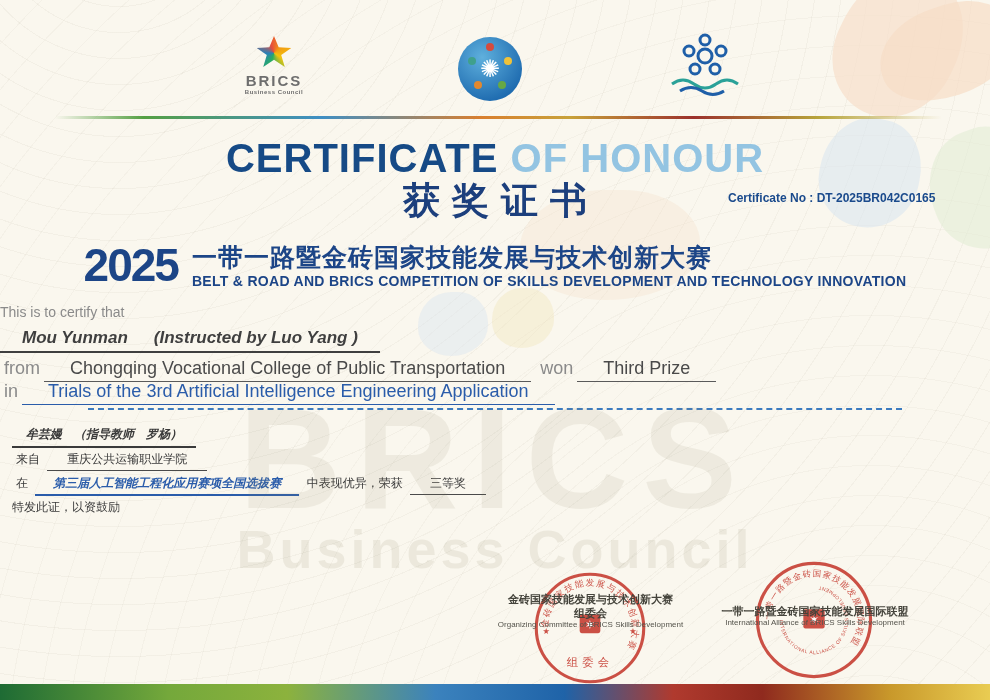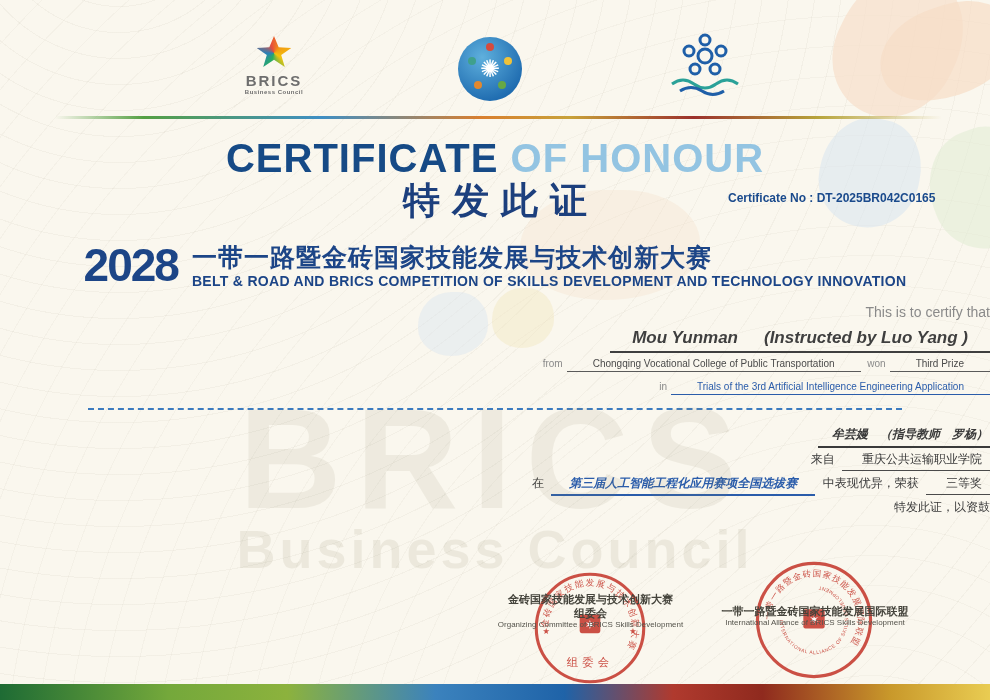--- a/index.html
+++ b/index.html
@@ -70,26 +70,26 @@
   .cert-meta { position:absolute; left:700px; top:190px; font-size:12px; font-weight:700;
     color:#1a4a8c; line-height:17px;margin-left:28px; }
 
   .comp-row { position:absolute; left:0; width:100%; top:243px;
     display:flex; justify-content:center; align-items:flex-start; gap:14px; }
   .comp-year { font-size:46px; font-weight:800; color:#1c4587; line-height:44px; letter-spacing:-2px; }
   .comp-zh { font-size:25px; font-weight:800; color:#1c4587; letter-spacing:1px; line-height:28px; }
   .comp-en { font-size:14px; font-weight:700; color:#1c4587; letter-spacing:.3px; margin-top:2px; }
 
   
-  .row { position:absolute; left:0; width:100%; text-align:right;padding-left:20px; }
+  .row { position:absolute; left:0; width:100%; text-align:left; }
   .certify { top:304px; font-size:14px; color:#8a8a8a; }
   .name-row { top:328px; font-size:17px; font-weight:700; font-style:italic; color:#3f3f3f; }
   .name-row .u { display:inline-block; border-bottom:2px solid #3f3f3f; padding:0 22px 3px; }
   .name-gap { display:inline-block; width:26px; }
-  .en-line { font-size:10px; color:#8a8a8a; }
+  .en-line { font-size:18px; color:#8a8a8a; }
   .from-row { top:358px; }
   .in-row { top:381px; }
   .val { color:#4a4a4a; display:inline-block; border-bottom:1.5px solid #5a5a5a; padding:0 26px 2px; }
   .val-blue { color:#2a5caa; border-bottom-color:#2a5caa; font-weight:400; }
   .lbl { padding:0 4px; }
 
   .dashed-divider { position:absolute; left:88px; right:88px; top:408px;
     border-top:2px dashed #3c7bbf; }
 
   
@@ -161,28 +161,28 @@
     </g>
     <path d="M12,52 q11,-8 22,0 t22,0 t22,0" fill="none" stroke="#2aa198" stroke-width="3"></path>
     <path d="M20,59 q11,-7 22,0 t22,0" fill="none" stroke="#1f5fa8" stroke-width="3"></path>
   </svg>
 
   <div class="title-en">
     <span class="t1">CERTIFICATE</span>
     <span> </span>
     <span class="t2">OF HONOUR</span>
   </div>
-  <div class="title-zh">特发此证</div>
+  <div class="title-zh">获奖证书</div>
 
   <div class="cert-meta">
     <div>Certificate No : DT-2025BR042C0165</div>
   </div>
 
   <div class="comp-row">
-    <div class="comp-year">2028</div>
+    <div class="comp-year">2025</div>
     <div>
       <div class="comp-zh">一带一路暨金砖国家技能发展与技术创新大赛</div>
       <div class="comp-en">BELT &amp; ROAD AND BRICS COMPETITION OF SKILLS DEVELOPMENT AND TECHNOLOGY INNOVATION</div>
     </div>
   </div>
 
   <div class="row certify">This is to certify that</div>
 
   <div class="row name-row">
     <span class="u">

